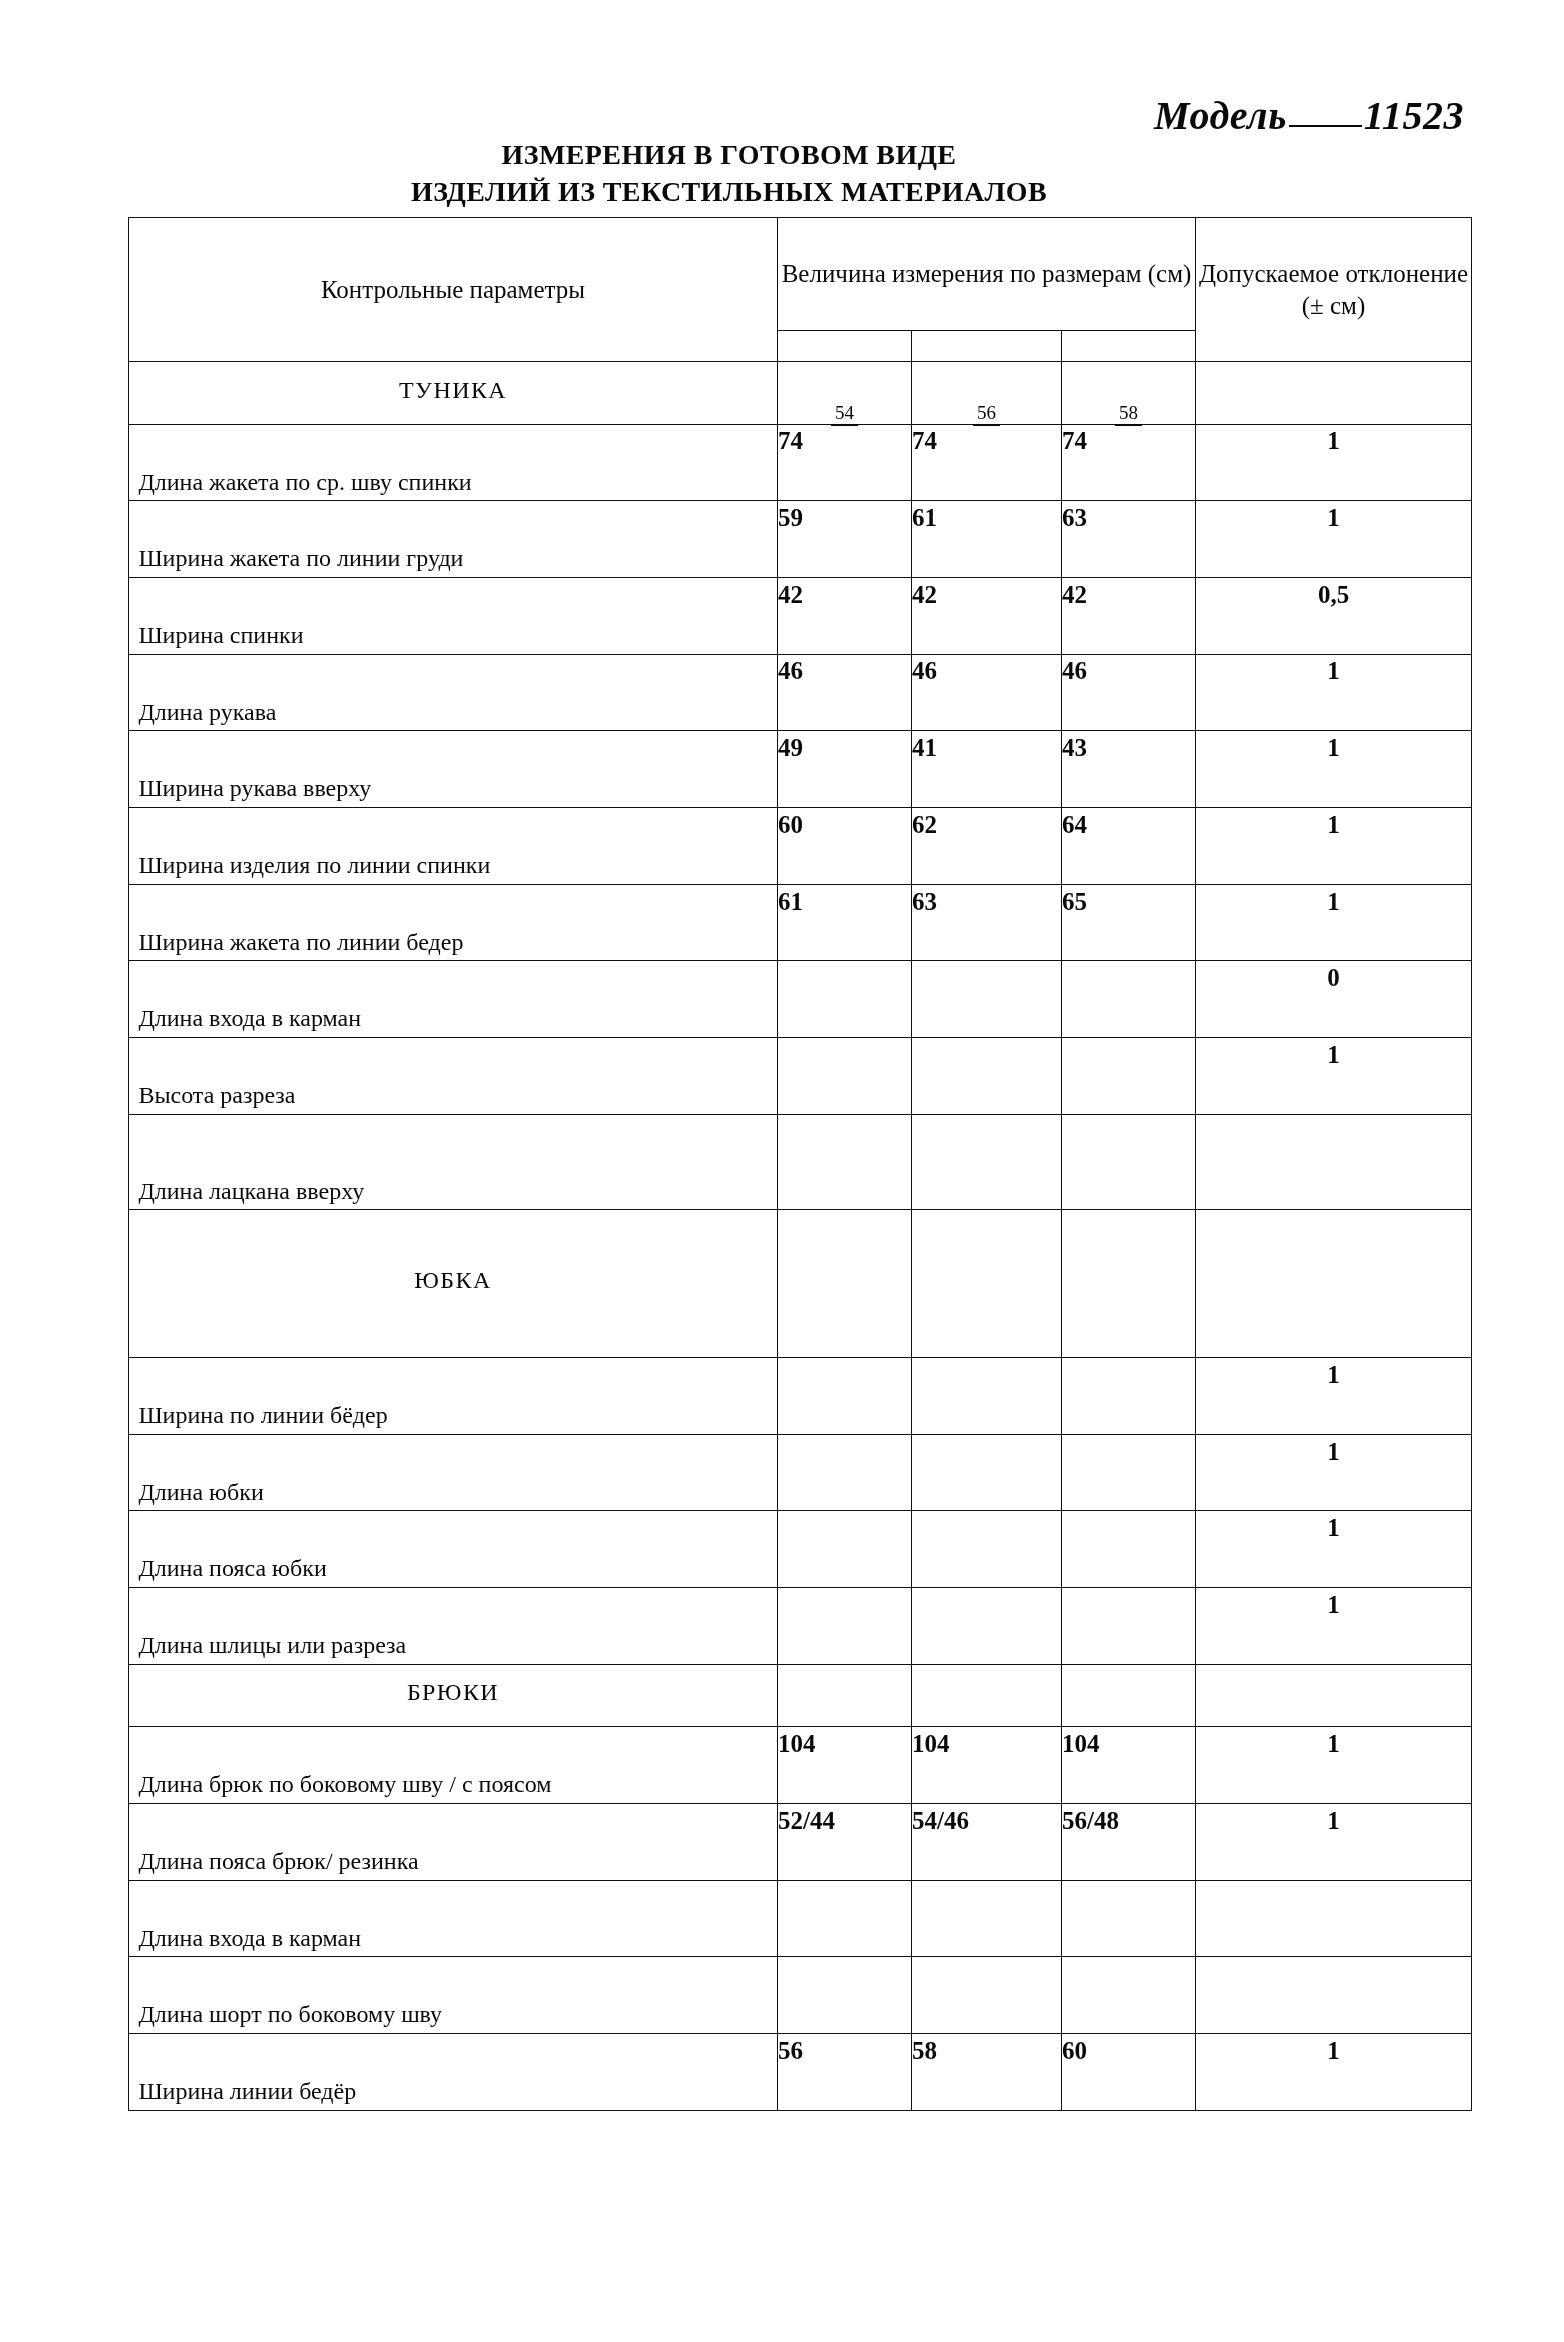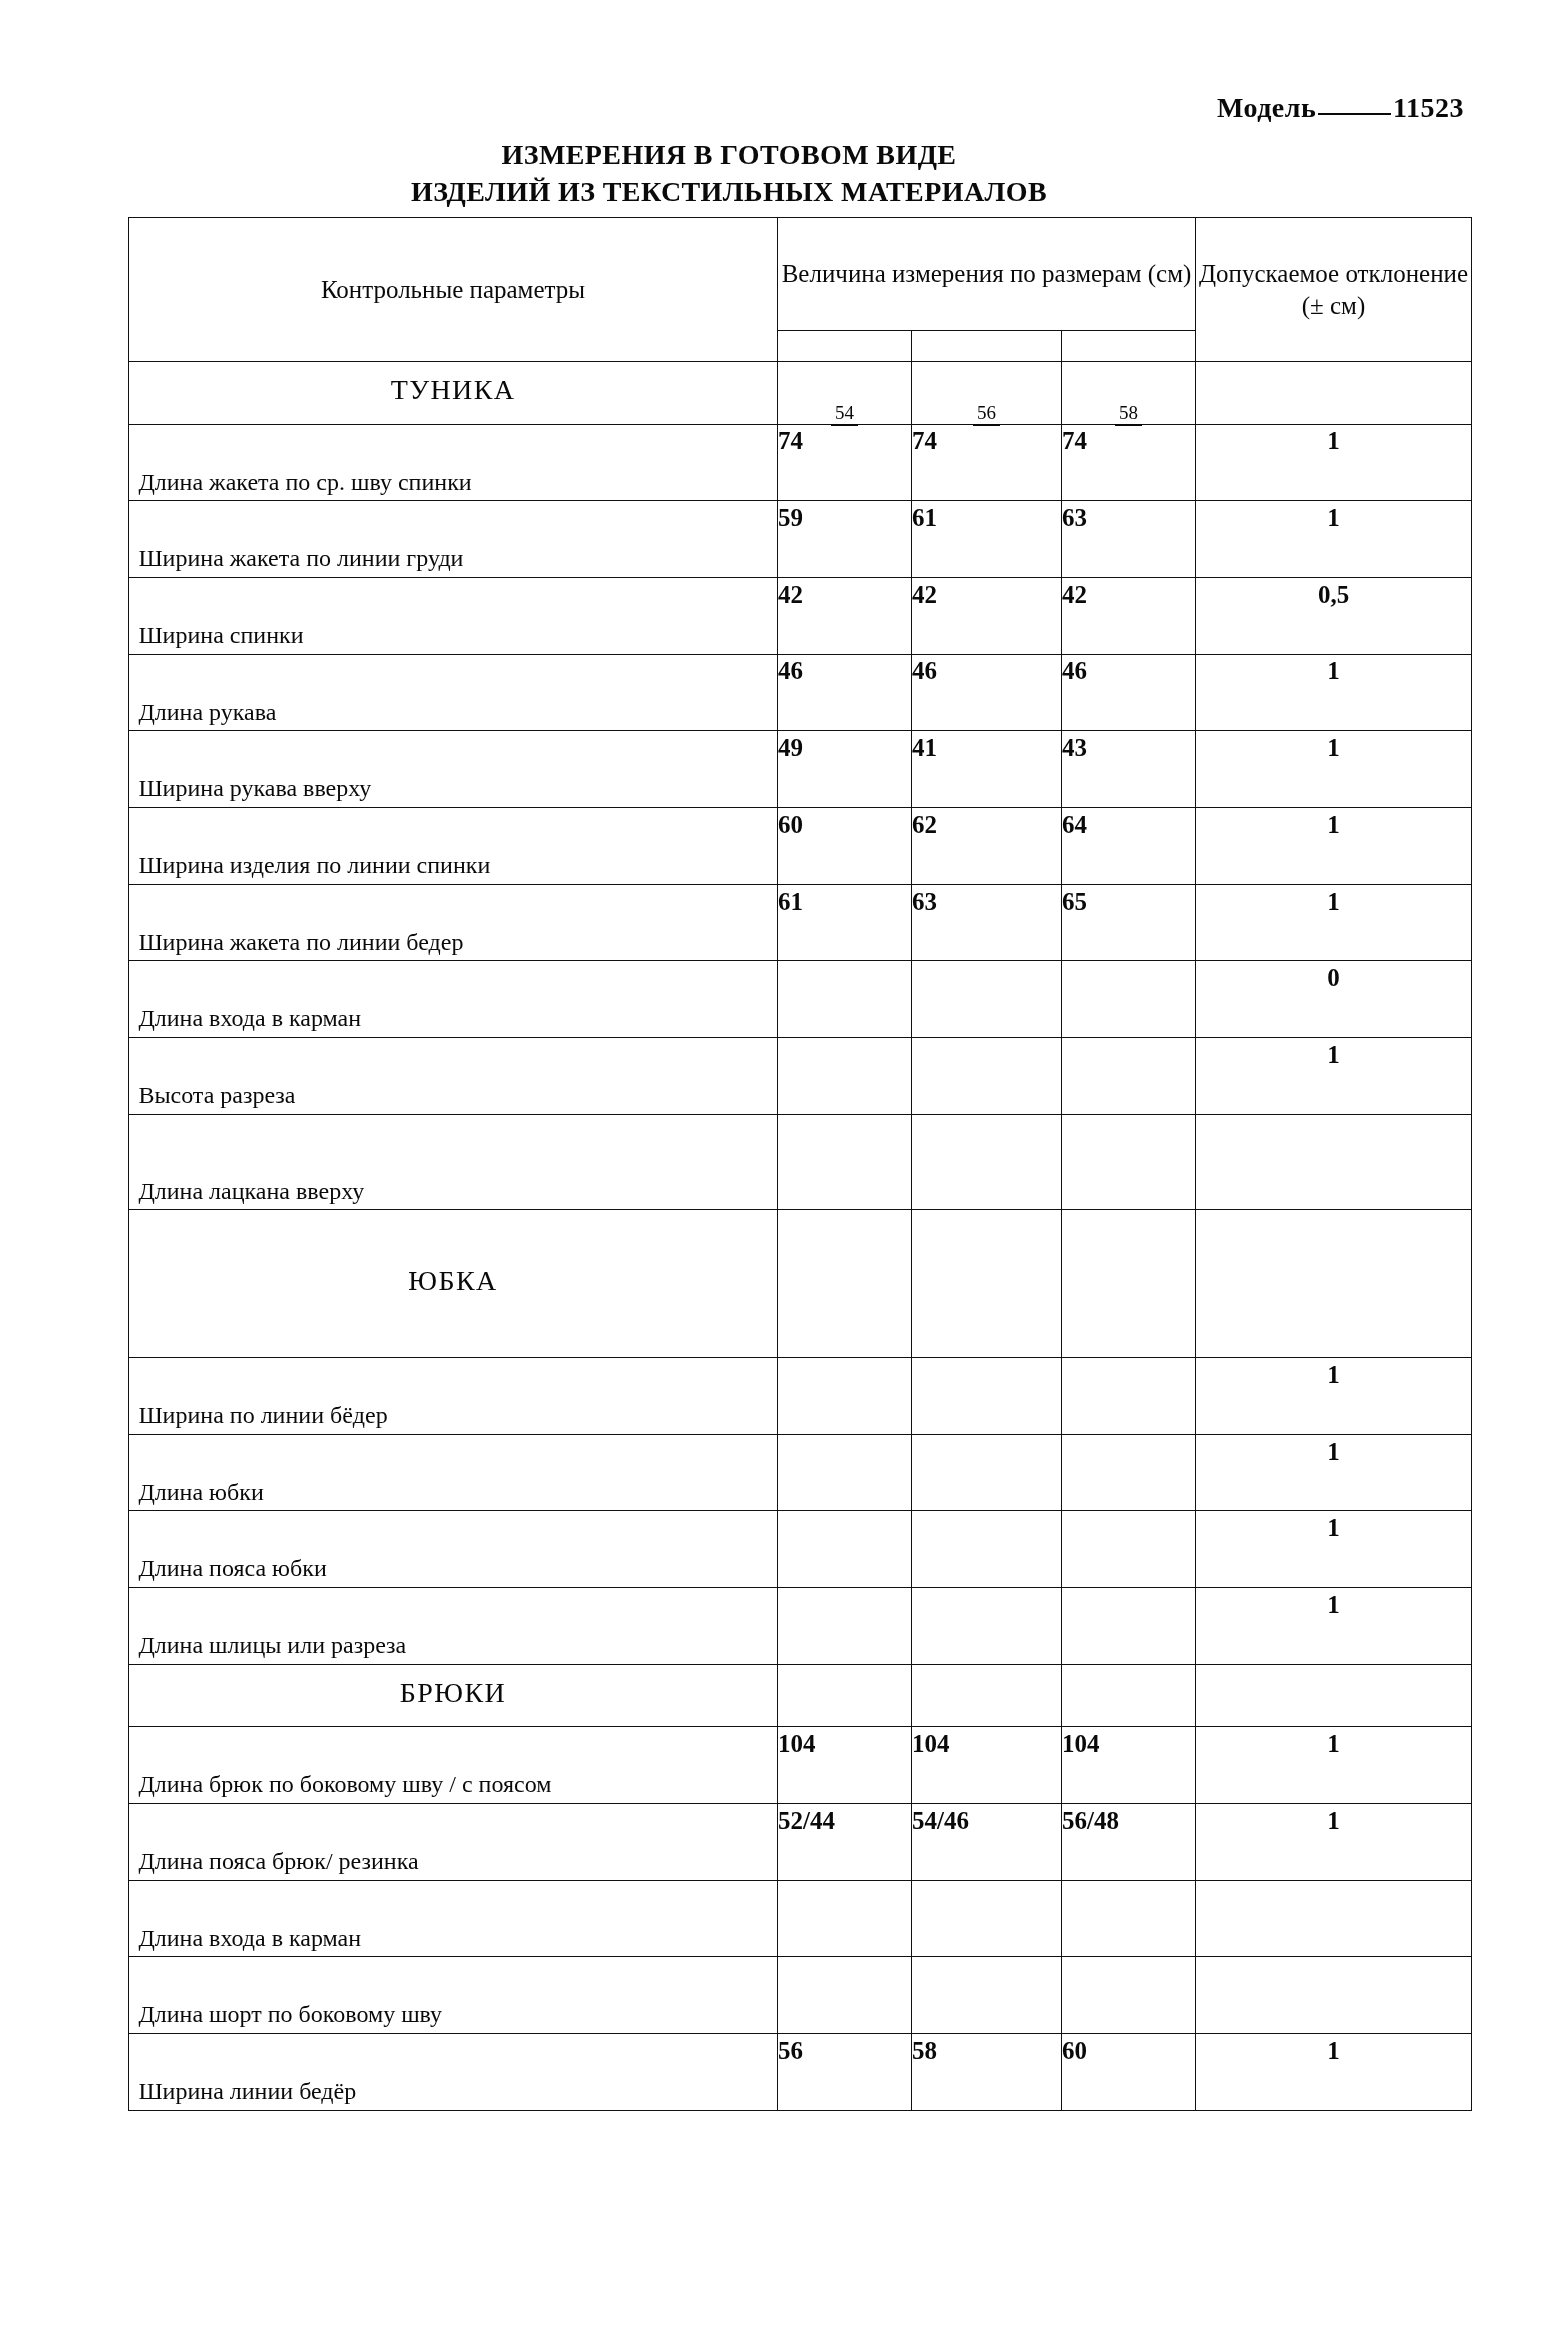--- a/index.html
+++ b/index.html
@@ -20,21 +20,22 @@
     position: absolute;
     inset: 0;
   }
 
   
   .model-line {
     position: absolute;
     top: 92px;
     right: 101px;
     font-weight: bold;
-    font-size: 28px;
+    font-style: italic;
+    font-size: 40px;
     letter-spacing: 0.5px;
     white-space: nowrap;
   }
   .model-line .model-rule {
     display: inline-block;
     width: 73px;
     border-bottom: 2.8px solid #0a0a0a;
     vertical-align: 1.9px;
     margin: 0 1.9px;
   }
@@ -93,21 +94,21 @@
   td.hdr-sizes { padding: 0 9.4px; }
   td.hdr-dev   { padding: 0 9.4px; }
 
   
   tr.spacer td { height: 30px; border-top: 1.9px solid #111; }
 
   
   tr.section td.sec-label {
     text-align: center;
     vertical-align: middle;
-    font-size: 28px;
+    font-size: 24px;
     letter-spacing: 1.4px;
     height: 56px;
     padding-bottom: 5.6px;
   }
   tr.section.tall td { height: 141px; }
   tr.section td.sec-cell { vertical-align: middle; }
 
   
   td.size-head {
     text-align: center;

